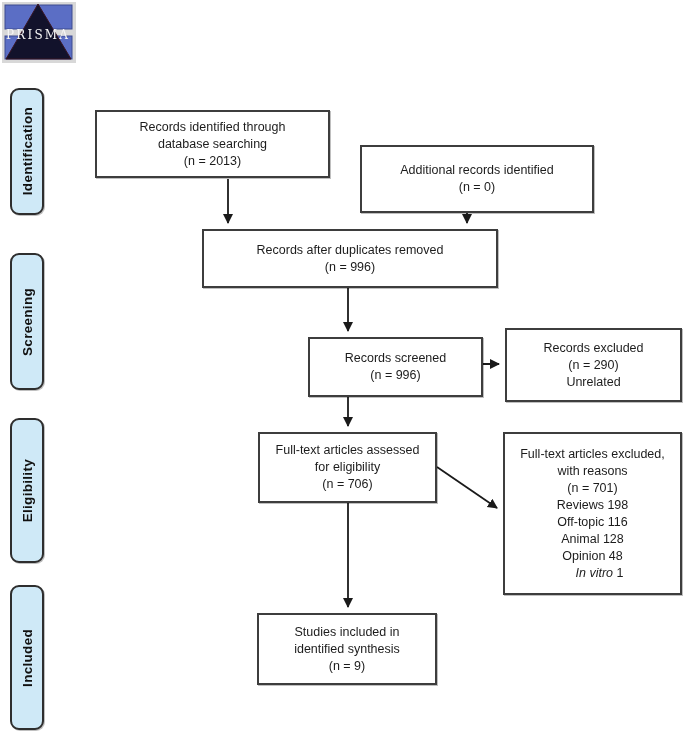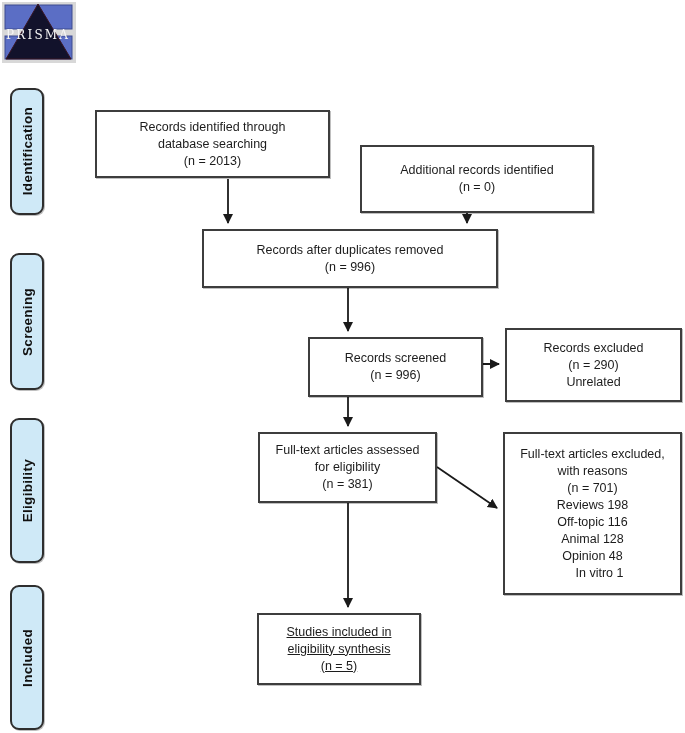--- a/index.html
+++ b/index.html
@@ -20,21 +20,21 @@
     position:absolute;left:10px;width:34px;box-sizing:border-box;
     background:#cfe9f7;border:2px solid #2e2e2e;border-radius:9px;z-index:2;
     display:flex;align-items:center;justify-content:center;
     box-shadow:1px 1px 0 rgba(0,0,0,0.25);
   }
   .side-label span{
     writing-mode:vertical-rl;transform:rotate(180deg);
     font-weight:bold;font-size:13.5px;color:#111;letter-spacing:0.3px;
     white-space:nowrap;
   }
-  .italic{margin-left:14px;}
+  .italic{font-style:italic;margin-left:14px;}
   .logo{position:absolute;left:2px;top:2px;z-index:2;}
 </style>
 </head>
 <body>
 
 <div class="canvas">
 
   <svg class="logo" width="74" height="61" viewBox="0 0 74 61">
     <rect x="0" y="0" width="74" height="61" fill="#d8d8d8"></rect>
     <rect x="3" y="3" width="67" height="24" fill="#5b6ec5" stroke="#3c4a8f" stroke-width="1"></rect>
@@ -96,33 +96,33 @@
 
   <div class="flow-box" style="left:505px;top:328px;width:177px;height:74px;">
     <div>Records excluded</div>
     <div>(n = 290)</div>
     <div>Unrelated</div>
   </div>
 
   <div class="flow-box" style="left:258px;top:432px;width:179px;height:71px;">
     <div>Full-text articles assessed</div>
     <div>for eligibility</div>
-    <div>(n = 381)</div>
+    <div>(n = 706)</div>
   </div>
 
   <div class="flow-box" style="left:503px;top:432px;width:179px;height:163px;">
     <div>Full-text articles excluded,</div>
     <div>with reasons</div>
     <div>(n = 701)</div>
     <div>Reviews 198</div>
     <div>Off-topic 116</div>
     <div>Animal 128</div>
     <div>Opinion 48</div>
     <div><span class="italic">In vitro</span><span> 1</span></div>
   </div>
 
-  <div class="flow-box" style="left:257px;top:613px;width:164px;height:72px;text-decoration:underline;">
+  <div class="flow-box" style="left:257px;top:613px;width:180px;height:72px;">
     <div>Studies included in</div>
-    <div>eligibility synthesis</div>
-    <div>(n = 5)</div>
+    <div>identified synthesis</div>
+    <div>(n = 9)</div>
   </div>
 
 </div>
 
 </body></html>

